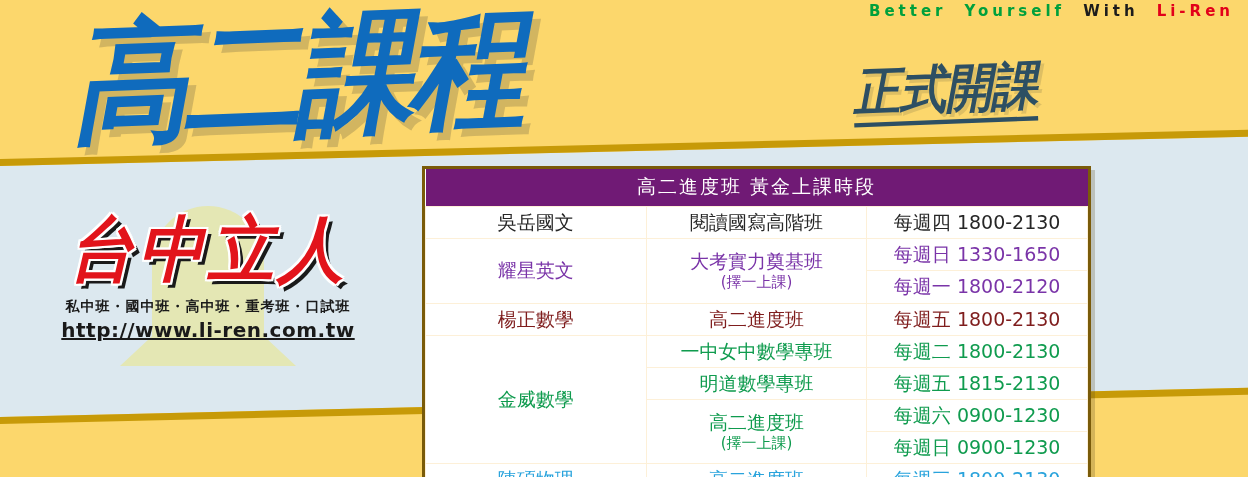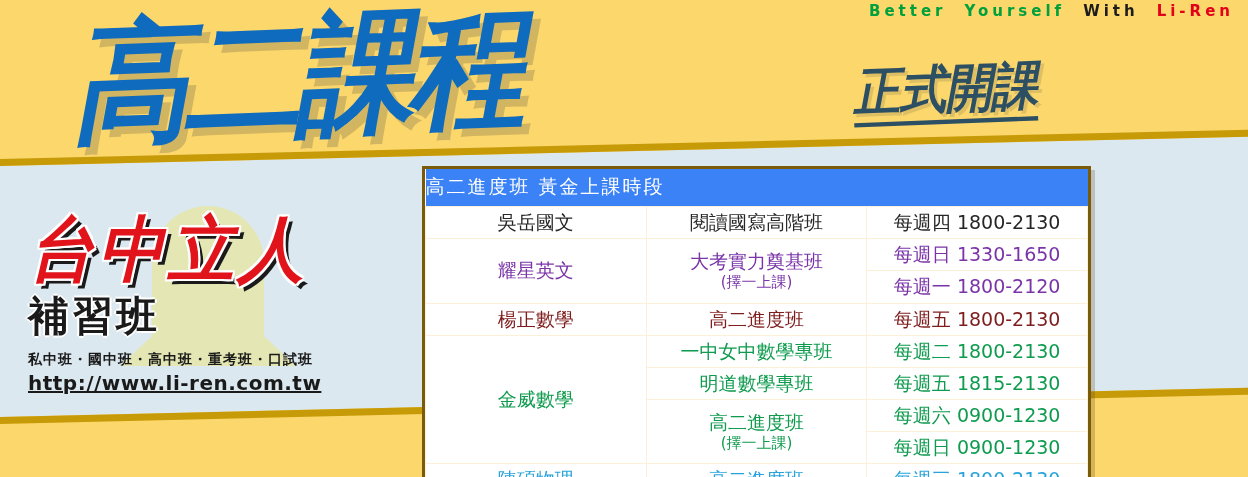--- a/index.html
+++ b/index.html
@@ -116,21 +116,21 @@
     transform-origin: left top;
     text-shadow: 3px 3px 0 rgba(120,110,70,0.22);
   }
 
   
   .logo {
     position: absolute;
     left: 28px;
     top: 215px;
     width: 360px;
-    text-align: left;
+    text-align: center;
     z-index: 4;
   }
   .logo-main {
     font-size: 66px;
     line-height: 1.05;
     font-weight: bold;
     font-style: italic;
     color: #e2141b;
     letter-spacing: 4px;
     white-space: nowrap;
@@ -187,27 +187,27 @@
     background: #ffffff;
     box-shadow: 4px 4px 0 rgba(90,75,30,0.25);
   }
   table.sched {
     width: 100%;
     border-collapse: collapse;
     table-layout: fixed;
     background: #ffffff;
   }
   table.sched th {
-    background: #3b82f6;
+    background: #701a75;
     color: #ffffff;
     font-size: 19px;
     font-weight: normal;
     letter-spacing: 2px;
     padding: 5px 0 6px;
-    text-align: left;
+    text-align: center;
     border: none;
   }
   table.sched td {
     font-size: 19px;
     text-align: center;
     border: 1px solid #fdf0d8;
     padding: 4px 6px;
     vertical-align: middle;
     line-height: 1.22;
     white-space: nowrap;
@@ -240,21 +240,20 @@
 
   <div class="tagline">
     <span class="tw-green">Better</span><span class="sp"></span><span class="tw-green">Yourself</span><span class="sp"></span><span class="tw-black">With</span><span class="sp"></span><span class="tw-red">Li-Ren</span>
   </div>
 
   <div class="headline">高二課程</div>
   <div class="subhead">正式開課</div>
 
   <div class="logo">
     <div class="logo-main">台中立人</div>
-    <div class="logo-sub">補習班</div>
     <div class="logo-tags">私中班・國中班・高中班・重考班・口試班</div>
     <div class="logo-url">http://www.li-ren.com.tw</div>
   </div>
 
   <div class="table-wrap">
     <table class="sched">
       <thead>
         <tr>
           <th colspan="3">高二進度班  黃金上課時段</th>
         </tr>

